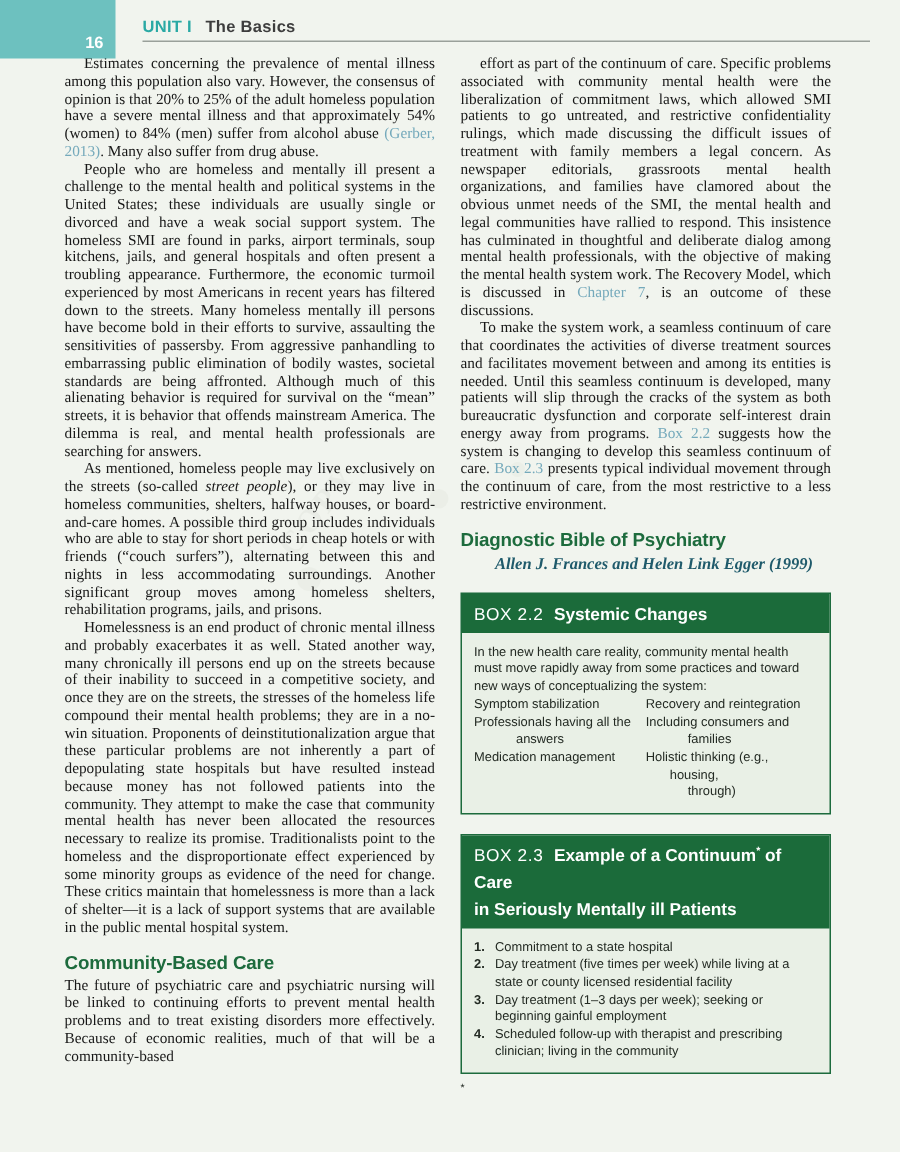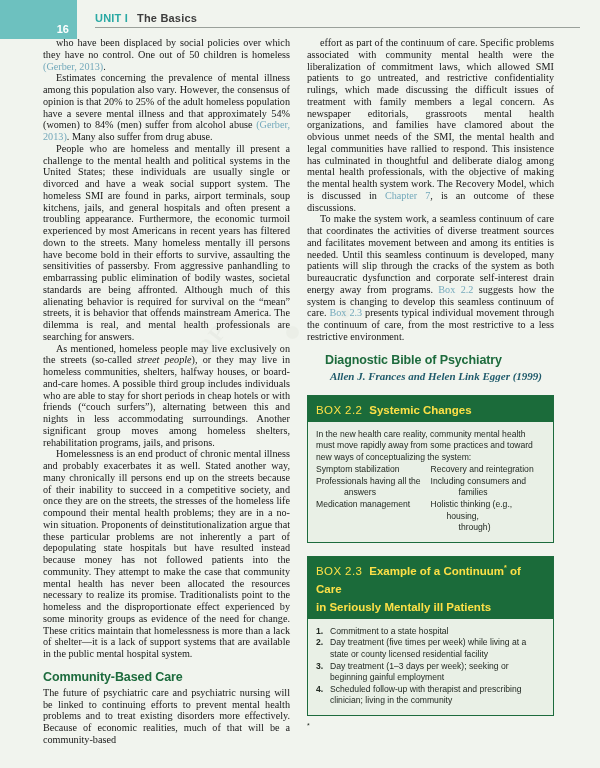--- a/index.html
+++ b/index.html
@@ -124,21 +124,20 @@
     font-size: 12.5px;
     font-weight: bold;
     color: #1d6b3d;
     margin: 10px 0 3px 0;
     letter-spacing: -.1px;
   }
 
   
   .quote-block {
     margin-top: 9px;
-    margin-left: 18px;
   }
   .quote-text {
     font-size: 10.3px;
     line-height: 12px;
     font-style: italic;
     color: #1a4d3c;
     margin: 0 0 0 10px;
     text-indent: 8px;
   }
   .quote-attr {
@@ -151,21 +150,21 @@
   }
 
   
   .box {
     border: 1.3px solid #1d6b3d;
     background: #e9f0e6;
     margin-top: 13px;
   }
   .box-head {
     background: #1b6b3a;
-    color: #fde047;
+    color: #ffffff;
     font-family: "Liberation Sans", sans-serif;
     padding: 4px 6px 4px 8px;
   }
   .box-num {
     font-size: 11.5px;
     font-weight: normal;
     letter-spacing: .4px;
   }
   .box-head-title {
     font-size: 11.5px;
@@ -249,21 +248,20 @@
   <div class="head-titles">
     <span class="head-unit">UNIT I</span><span class="head-title">The Basics</span>
   </div>
   <div class="head-rule"></div>
 </div>
 
 <div class="columns">
 
   <div class="col">
     <div id="left-paras">
-        <p class="body"><span>who have been displaced by social policies over which they have no control. One out of 50 children is homeless </span><span class="cite">(Gerber, 2013)</span><span>.</span></p>
         <p class="body"><span>Estimates concerning the prevalence of mental illness among this population also vary. However, the consensus of opinion is that 20% to 25% of the adult homeless population have a severe mental illness and that approximately 54% (women) to 84% (men) suffer from alcohol abuse </span><span class="cite">(Gerber, 2013)</span><span>. Many also suffer from drug abuse.</span></p>
         <p class="body"><span>People who are homeless and mentally ill present a challenge to the mental health and political systems in the United States; these individuals are usually single or divorced and have a weak social support system. The homeless SMI are found in parks, airport terminals, soup kitchens, jails, and general hospitals and often present a troubling appearance. Furthermore, the economic turmoil experienced by most Americans in recent years has filtered down to the streets. Many homeless mentally ill persons have become bold in their efforts to survive, assaulting the sensitivities of passersby. From aggressive panhandling to embarrassing public elimination of bodily wastes, societal standards are being affronted. Although much of this alienating behavior is required for survival on the “mean” streets, it is behavior that offends mainstream America. The dilemma is real, and mental health professionals are searching for answers.</span></p>
         <p class="body"><span>As mentioned, homeless people may live exclusively on the streets (so-called </span><em class="it">street people</em><span>), or they may live in homeless communities, shelters, halfway houses, or board-and-care homes. A possible third group includes individuals who are able to stay for short periods in cheap hotels or with friends (“couch surfers”), alternating between this and nights in less accommodating surroundings. Another significant group moves among homeless shelters, rehabilitation programs, jails, and prisons.</span></p>
         <p class="body"><span>Homelessness is an end product of chronic mental illness and probably exacerbates it as well. Stated another way, many chronically ill persons end up on the streets because of their inability to succeed in a competitive society, and once they are on the streets, the stresses of the homeless life compound their mental health problems; they are in a no-win situation. Proponents of deinstitutionalization argue that these particular problems are not inherently a part of depopulating state hospitals but have resulted instead because money has not followed patients into the community. They attempt to make the case that community mental health has never been allocated the resources necessary to realize its promise. Traditionalists point to the homeless and the disproportionate effect experienced by some minority groups as evidence of the need for change. These critics maintain that homelessness is more than a lack of shelter—it is a lack of support systems that are available in the public mental hospital system.</span></p>
       </div>
     <h2 class="section">Community-Based Care</h2>
     <p class="body noindent" id="left-after-heading"><span>The future of psychiatric care and psychiatric nursing will be linked to continuing efforts to prevent mental health problems and to treat existing disorders more effectively. Because of economic realities, much of that will be a community-based</span></p>
   </div>
 
   <div class="col">

